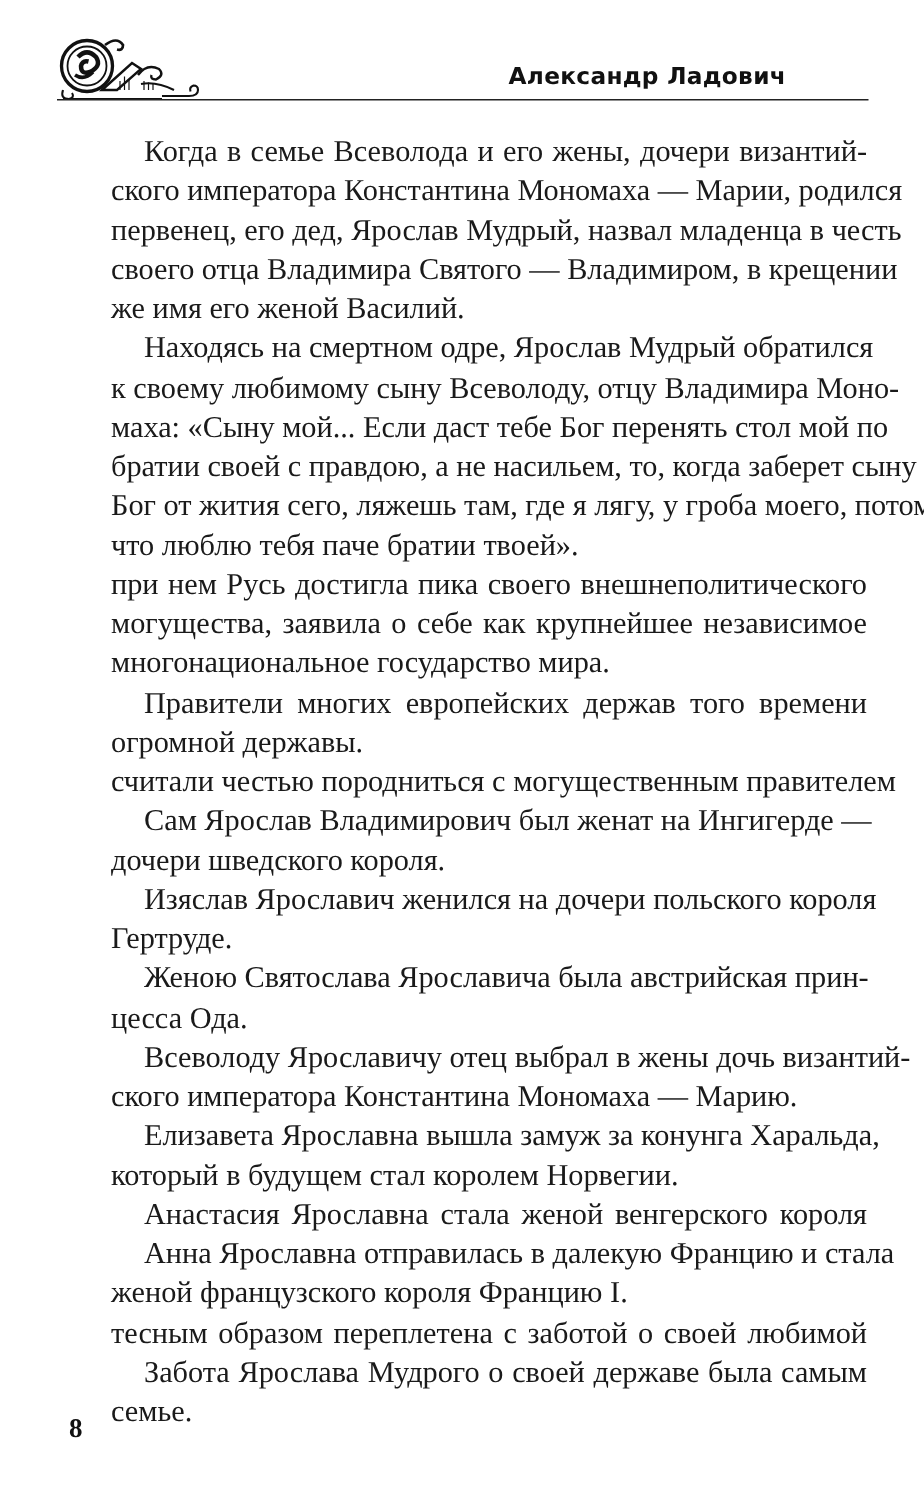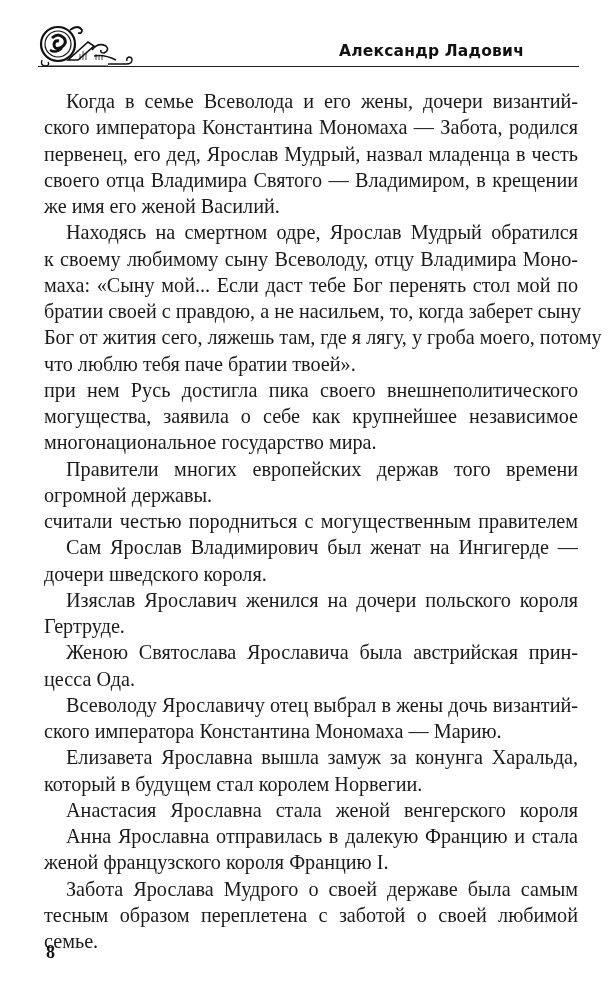--- a/index.html
+++ b/index.html
@@ -56,20 +56,21 @@
       font-size: 20.2px;
     }
     .line {
       display: block;
       height: 26.25px;
       line-height: 26.25px;
       white-space: nowrap;
       text-align: justify;
       text-align-last: justify;
       overflow: visible;
+      margin-left: 30px;
     }
     .line.indent {
       padding-left: 22px;
     }
     .line.last {
       text-align-last: left;
     }
     .page-number {
       position: absolute;
       left: 46px;
@@ -112,21 +113,21 @@
     <line x1="4" y1="46" x2="70" y2="46" stroke="#111" stroke-width="1.2"></line>
   </svg>
   <div class="author">Александр Ладович</div>
   <div class="header-rule"></div>
 </div>
 
 <div class="body-text">
 
   <div>
     <span class="line indent">Когда в семье Всеволода и его жены, дочери византий-</span>
-    <span class="line">ского императора Константина Мономаха — Забота, родился</span>
+    <span class="line">ского императора Константина Мономаха — Марии, родился</span>
     <span class="line">первенец, его дед, Ярослав Мудрый, назвал младенца в честь</span>
     <span class="line">своего отца Владимира Святого — Владимиром, в крещении</span>
     <span class="line last">же имя его женой Василий.</span>
   </div>
 
   <div>
     <span class="line indent">Находясь на смертном одре, Ярослав Мудрый обратился</span>
     <span class="line">к своему любимому сыну Всеволоду, отцу Владимира Моно-</span>
     <span class="line">маха: «Сыну мой... Если даст тебе Бог перенять стол мой по</span>
     <span class="line">братии своей с правдою, а не насильем, то, когда заберет сыну</span>
@@ -174,19 +175,19 @@
   <div>
     <span class="line indent">Анастасия Ярославна стала женой венгерского короля</span>
   </div>
 
   <div>
     <span class="line indent">Анна Ярославна отправилась в далекую Францию и стала</span>
     <span class="line last">женой французского короля Францию I.</span>
   </div>
 
   <div>
+    <span class="line">тесным образом переплетена с заботой о своей любимой</span>
     <span class="line indent">Забота Ярослава Мудрого о своей державе была самым</span>
-    <span class="line">тесным образом переплетена с заботой о своей любимой</span>
     <span class="line last">семье.</span>
   </div>
 </div>
 
 <div class="page-number">8</div>
 
 </body></html>

